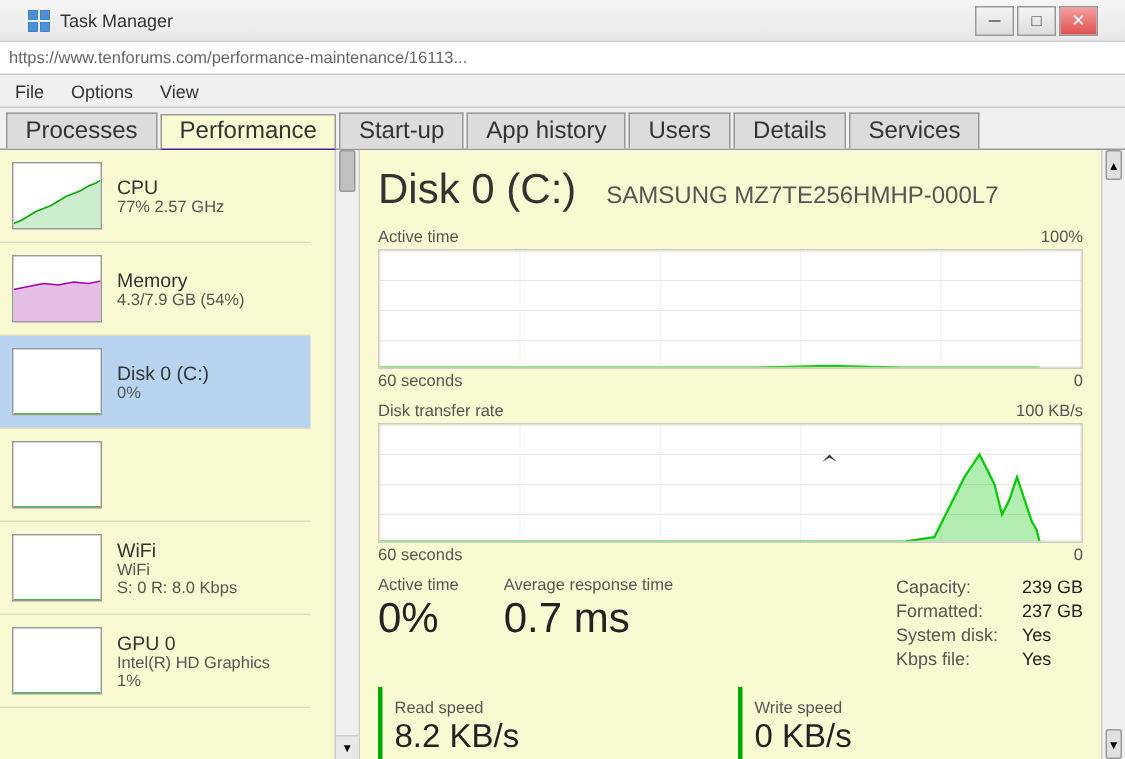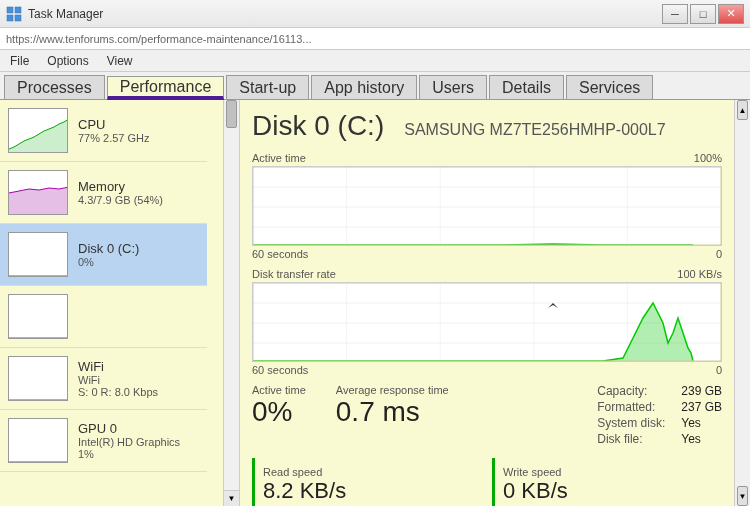--- a/index.html
+++ b/index.html
@@ -12,21 +12,21 @@
       overflow: hidden;
     }
 
     
     .title-bar {
       background: linear-gradient(to bottom, #f5f5f5, #e8e8e8);
       border-bottom: 1px solid #ccc;
       display: flex;
       align-items: center;
       justify-content: space-between;
-      padding: 4px 6px;
+      padding: 4px 18px;
       height: 28px;
     }
     .title-bar-left {
       display: flex;
       align-items: center;
       gap: 6px;
     }
     .title-icon {
       width: 16px;
       height: 16px;
@@ -102,21 +102,21 @@
       cursor: pointer;
       font-size: 16px;
       color: #333;
       margin-right: 2px;
       height: 24px;
       display: flex;
       align-items: center;
     }
     .tab.active {
       background: #fafad2;
-      border-bottom: 4px solid #4c1d95;
+      border-bottom: 1px solid #4c1d95;
       font-weight: normal;
       position: relative;
       bottom: -1px;
       z-index: 1;
     }
 
     
     .main-content {
       display: flex;
       background: #fafad2;
@@ -490,21 +490,21 @@
         <span class="stat-label">Average response time</span>
         <span class="stat-value">0.7 ms</span>
       </div>
       <div class="right-stats">
         <span class="right-stat-label">Capacity:</span>
         <span class="right-stat-value">239 GB</span>
         <span class="right-stat-label">Formatted:</span>
         <span class="right-stat-value">237 GB</span>
         <span class="right-stat-label">System disk:</span>
         <span class="right-stat-value">Yes</span>
-        <span class="right-stat-label">Disk file:</span>
+        <span class="right-stat-label">Kbps file:</span>
         <span class="right-stat-value">Yes</span>
       </div>
     </div>
 
     <div class="speed-section">
       <div class="speed-item">
         <div class="speed-item-label">Read speed</div>
         <div class="speed-item-value">8.2 KB/s</div>
       </div>
       <div class="speed-item">

